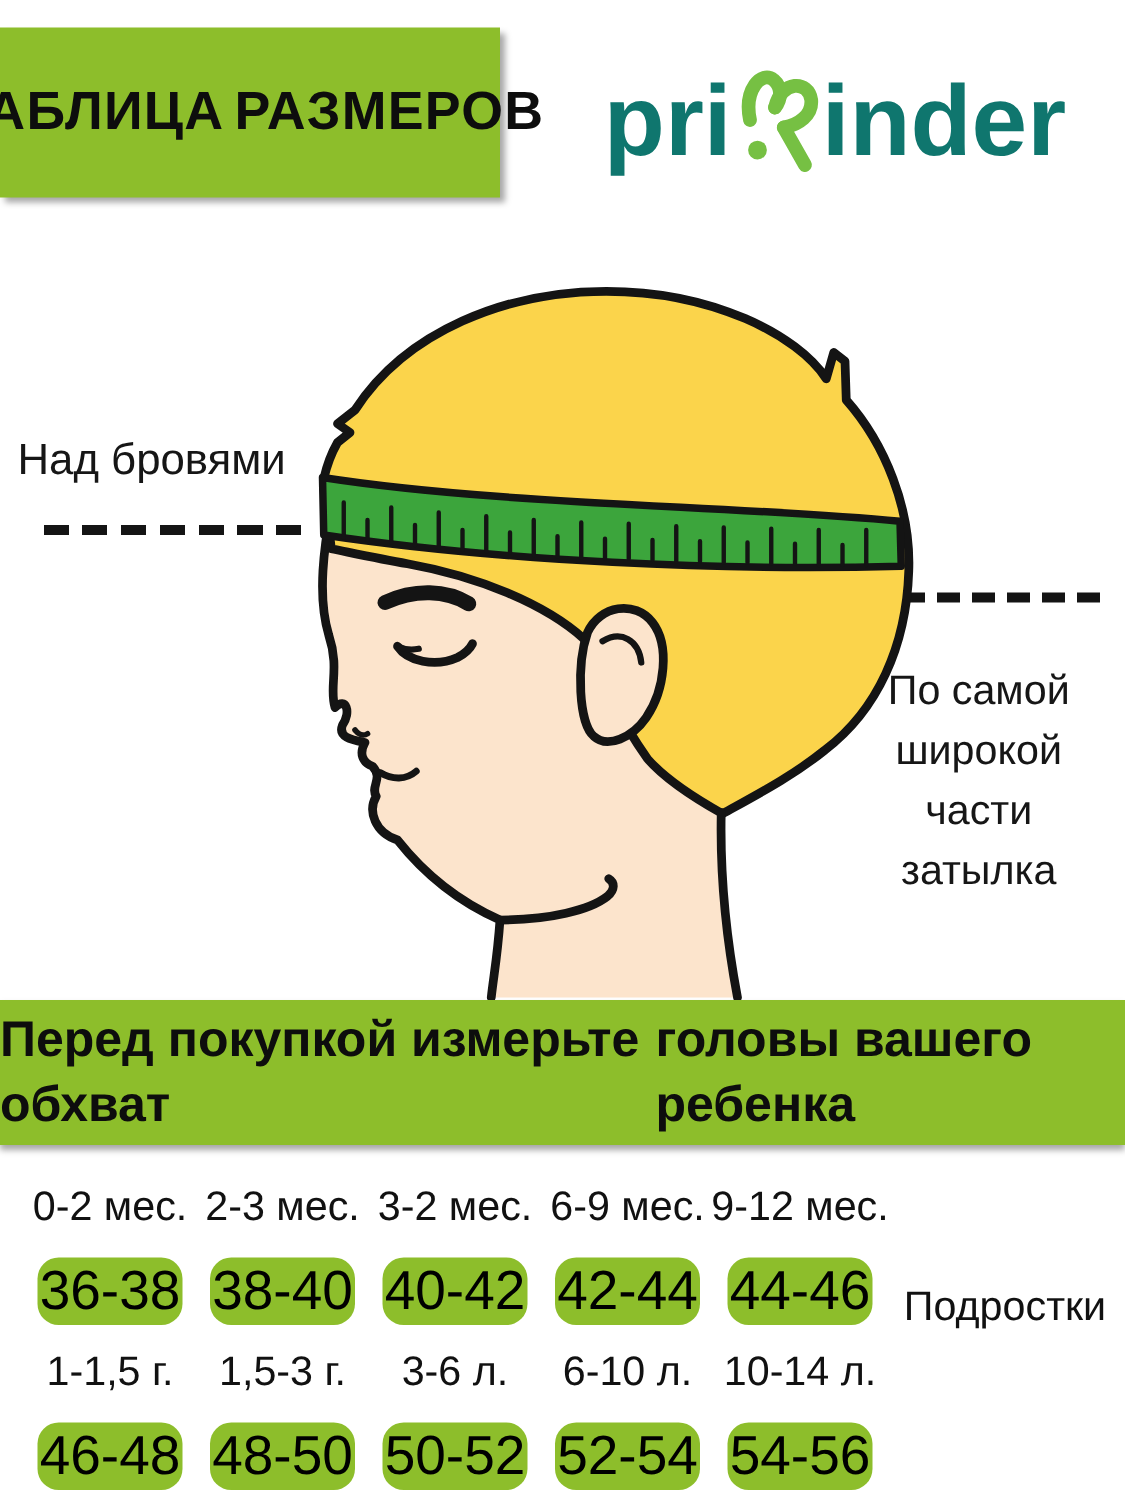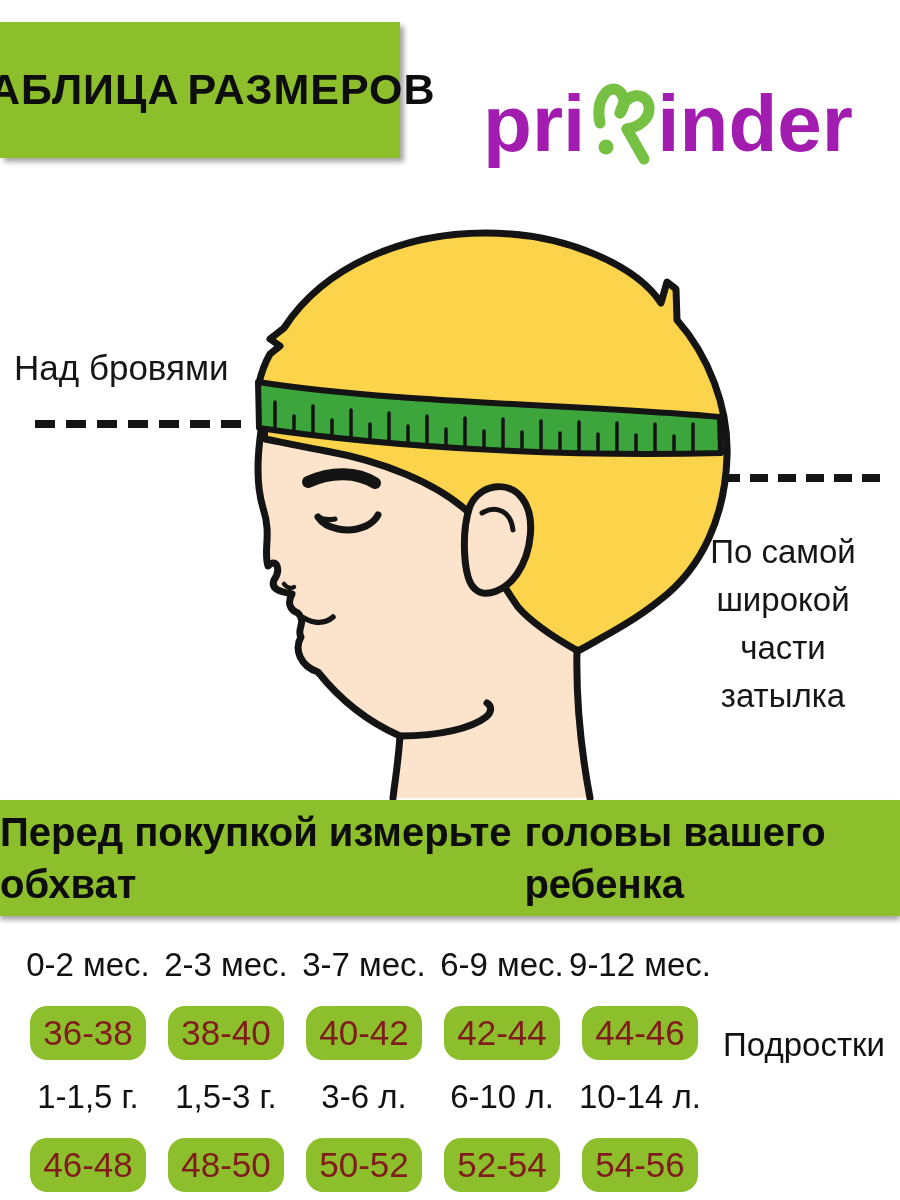--- a/index.html
+++ b/index.html
@@ -18,23 +18,23 @@
   }
   
   .title-box{
     position:absolute;left:0;top:22px;width:400px;height:136px;
     background:var(--brand-green);
     box-shadow:4px 4px 5px rgba(0,0,0,.35);
     display:flex;align-items:center;justify-content:center;gap:8px;
   }
   .title-line{font-size:43px;font-weight:700;letter-spacing:1px;line-height:1.1;color:#0d0d0d;}
   .logo{
-    position:absolute;left:448px;top:68px;width:440px;height:112px;
+    position:absolute;left:448px;top:41px;width:440px;height:112px;
     display:flex;align-items:center;justify-content:center;
-    font-size:80px;font-weight:700;color:#a21caf;letter-spacing:0;
+    font-size:80px;font-weight:700;color:#0f766e;letter-spacing:0;
   }
   .logo .k-glyph{width:66px;height:96px;margin:0 2px 10px 4px;flex:0 0 auto;}
   
   .label-left{
     position:absolute;left:14px;top:348px;width:250px;
     font-size:35px;line-height:1.15;color:#161616;
   }
   .dash{position:absolute;height:8px;}
   .dash-left{left:35px;top:420px;width:208px;
     background:repeating-linear-gradient(90deg,var(--ink) 0 20px,transparent 20px 31px);}
@@ -58,21 +58,21 @@
   .row{position:absolute;left:20px;display:flex;gap:2px;}
   .row .cell{width:136px;display:flex;align-items:center;justify-content:center;}
   .ages-1{top:8px;height:44px;}
   .badges-1{top:70px;height:56px;}
   .ages-2{top:140px;height:44px;}
   .badges-2{top:202px;height:56px;}
   .age{font-size:33px;color:#111;white-space:nowrap;}
   .badge{
     width:116px;height:54px;border-radius:17px;background:var(--brand-green);
     display:flex;align-items:center;justify-content:center;
-    font-size:35px;color:#7f1d1d;
+    font-size:44px;color:#000000;
   }
   .teens-label{
     position:absolute;left:716px;top:88px;width:176px;height:44px;
     display:flex;align-items:center;justify-content:center;
     font-size:33px;color:#111;white-space:nowrap;
   }
   .teens-badge{position:absolute;left:760px;top:139px;}
 </style>
 </head>
 <body>
@@ -170,21 +170,21 @@
 
   <div class="banner">
     <div class="banner-line">Перед покупкой измерьте обхват</div>
     <div class="banner-line">головы вашего ребенка</div>
   </div>
 
   <div class="sizes">
     <div class="row ages-1">
       <div class="cell age">0-2 мес.</div>
       <div class="cell age">2-3 мес.</div>
-      <div class="cell age">3-7 мес.</div>
+      <div class="cell age">3-2 мес.</div>
       <div class="cell age">6-9 мес.</div>
       <div class="cell age">9-12 мес.</div>
     </div>
     <div class="row badges-1">
       <div class="cell">
           <div class="badge">36-38</div>
         </div>
       <div class="cell">
           <div class="badge">38-40</div>
         </div>

